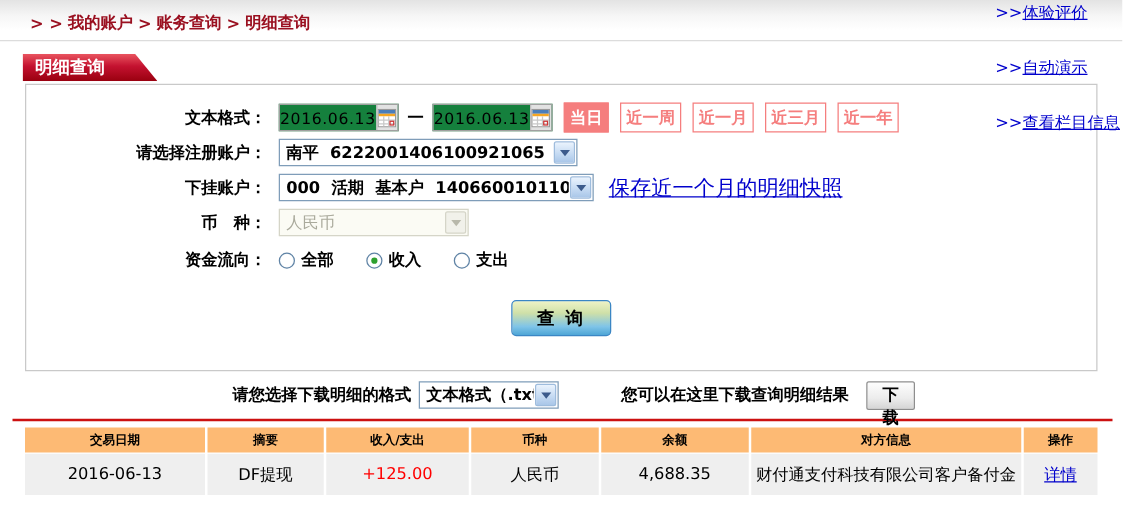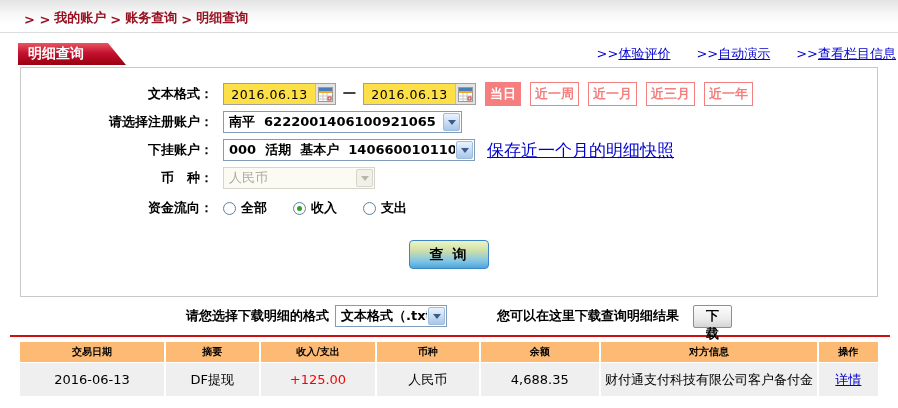--- a/index.html
+++ b/index.html
@@ -22,39 +22,39 @@
   .crumb { color:#9a1020; font-weight:bold; text-decoration:none; cursor:pointer;text-align:right; }
   
   .tab-row { display:flex; align-items:center; margin-top:10px; height:22px; }
   .tab {
     margin-left:18px; height:22px; min-width:108px; padding:0 24px 0 10px;
     background:linear-gradient(180deg,#ea5560 0%,#c41230 45%,#99000f 100%);
     clip-path:polygon(0 0, calc(100% - 18px) 0, 100% 100%, 0 100%);
     display:flex; align-items:center;
   }
   .tab span { color:#fff; font-weight:bold; font-size:14px; }
-  .hlinks { margin-left:auto; display:flex; gap:26px; padding-right:2px; }
+  .hlinks { margin-left:auto; display:flex; gap:26px; padding-right:2px;flex-direction:column; }
   .hlink { color:#0000cc; text-decoration:none; font-size:13px; cursor:pointer; white-space:nowrap; }
   .hlink .lp { text-decoration:none; }
   .hlink .lt { text-decoration:underline; }
   
   .main-box {
     margin:2px 20px 0 20px; height:230px;
     border:1px solid #c9c9c9; background:#fff;
     padding-top:14px;
   }
   .frow { display:flex; align-items:center; min-height:24px; margin-bottom:4px; }
   .frow.flow { margin-top:6px; }
   .flabel {
     display:inline-block; width:192px; text-align:right; margin-right:10px;
     font-weight:bold; font-size:13px; white-space:pre;
   }
   
   .date-input {
-    width:113px; height:22px; border:1px solid #a0a0a0; background:#fde047;
+    width:96px; height:22px; border:1px solid #a0a0a0; background:#15803d;
     display:flex; align-items:center; cursor:text;
   }
   .date-val { flex:1; text-align:center; font-size:12.5px; letter-spacing:0.5px; }
   .cal-btn {
     width:20px; height:20px; background:#e2e2e2; border-left:1px solid #c0c0c0;
     display:flex; align-items:center; justify-content:center; cursor:pointer;
   }
   .date-sep { margin:0 7px; font-weight:bold; }
   
   .qbtn {

